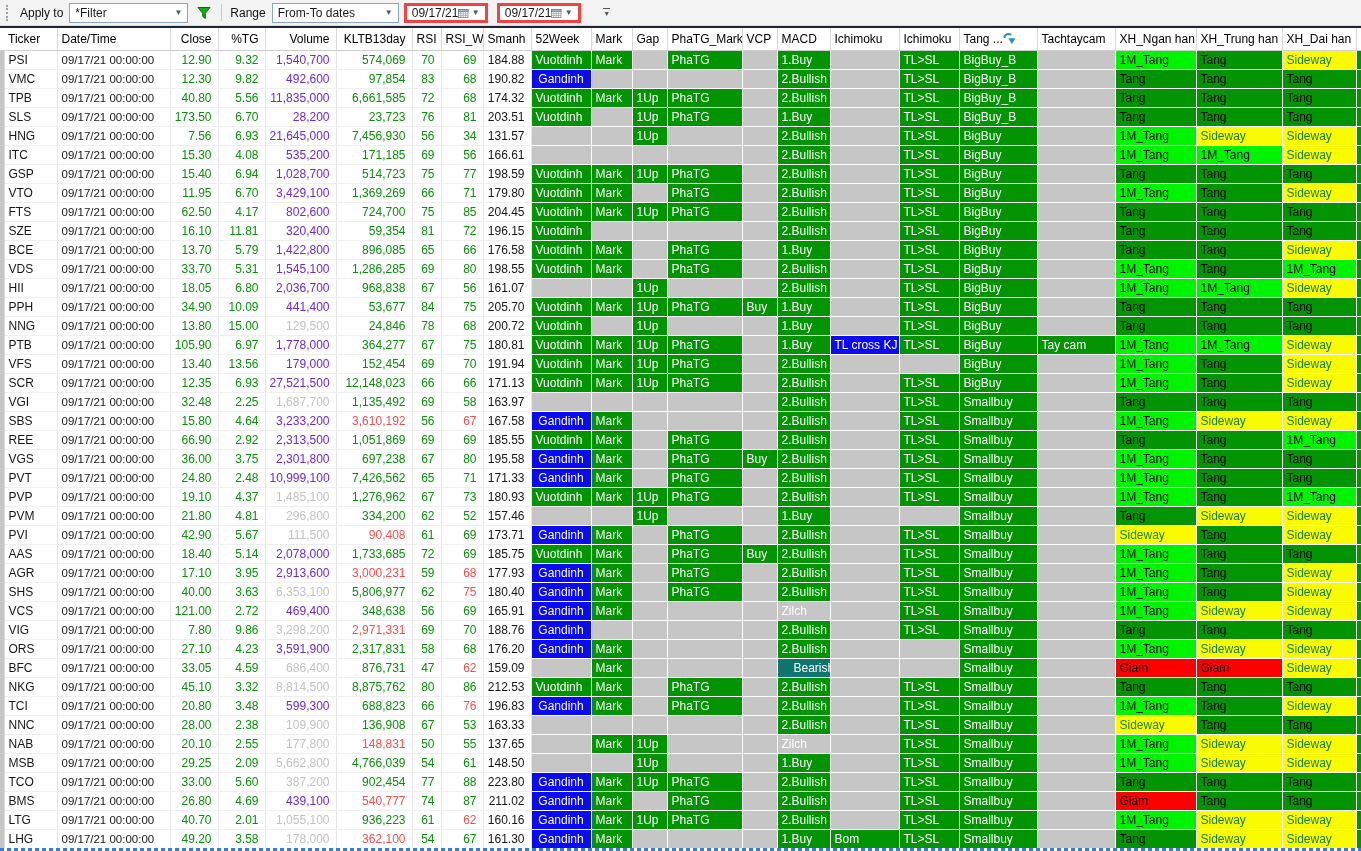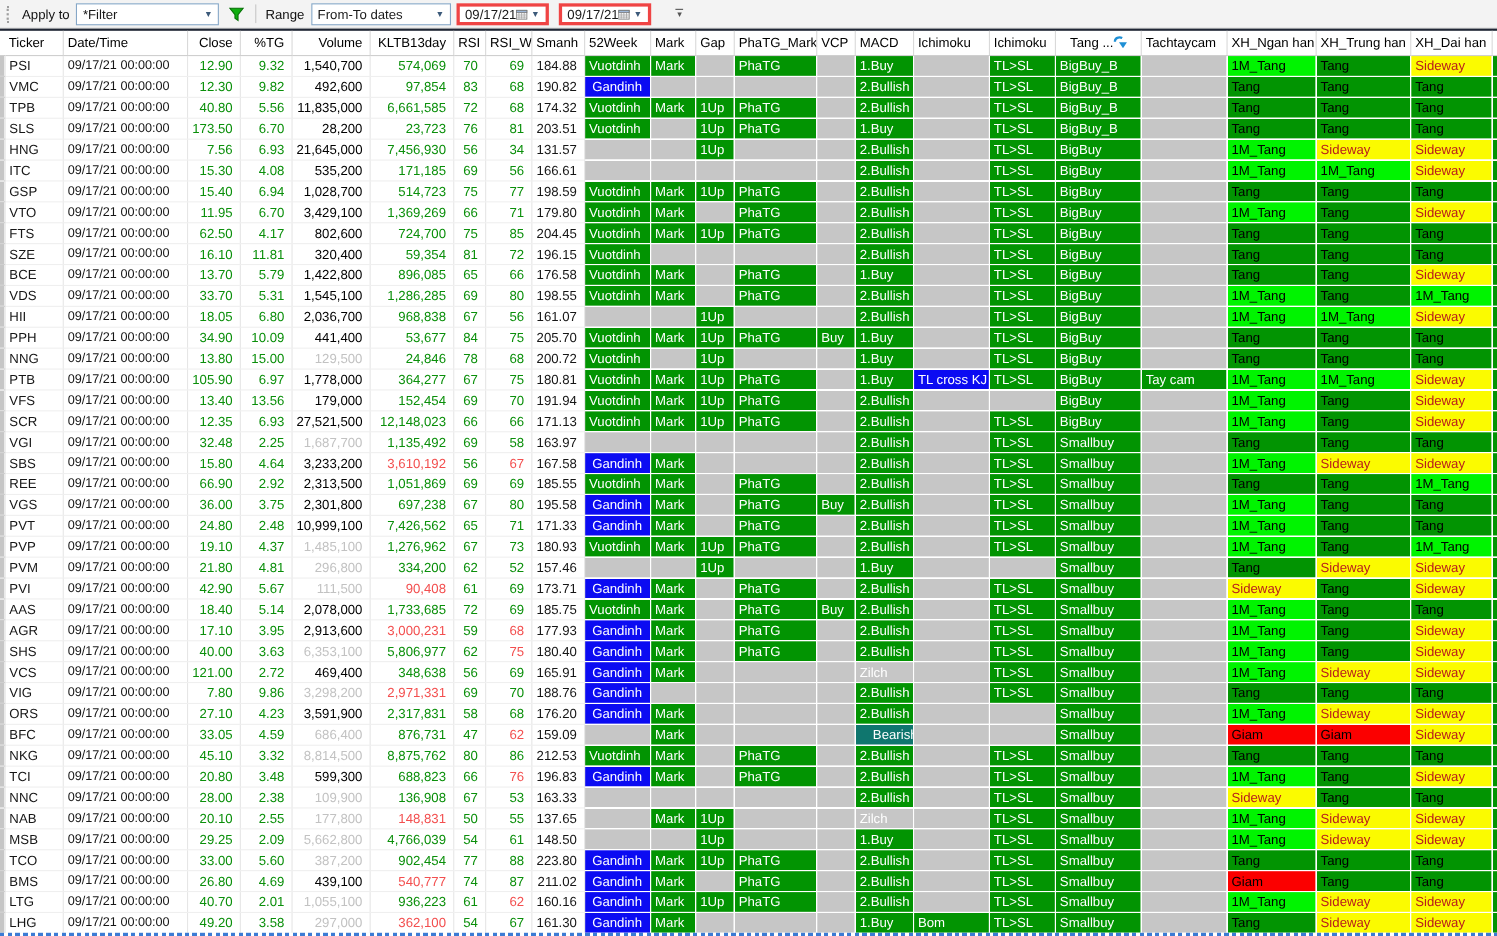--- a/index.html
+++ b/index.html
@@ -5,60 +5,60 @@
   html,body{margin:0;padding:0;background:#fff;}
   body{width:1361px;height:851px;overflow:hidden;font-family:"Liberation Sans","DejaVu Sans",sans-serif;font-size:12px;color:#1a1a1a;position:relative;}
 
   
   .toolbar{height:26px;background:#f3f3f3;border-bottom:1px solid #d9d9d9;display:flex;align-items:center;box-sizing:border-box;padding:0 4px;}
   .grip{width:5px;height:16px;border-left:2px dotted #9e9e9e;margin:0 5px 0 2px;}
   .tb-label{margin:0 6px 0 2px;color:#111;}
   .combo{height:20px;background:#fff;border:1px solid #86a7c7;display:flex;align-items:center;box-sizing:border-box;padding:0 2px 0 5px;cursor:default;}
   .combo .cb-text{flex:1;white-space:nowrap;overflow:hidden;}
   .arrow{font-size:8px;color:#3c5a7a;padding:0 3px;line-height:1;}
-  .combo-filter{width:130px;margin-right:5px;}
+  .combo-filter{width:119px;margin-right:5px;}
   .combo-range{width:127px;margin-right:5px;}
   .datebox{width:84px;height:20px;background:#fff;border:3px solid #ef4444;display:flex;align-items:center;box-sizing:border-box;padding:0 2px 0 5px;margin-right:9px;cursor:default;}
   .datebox .cb-text{flex:1;}
   .tb-sep{width:1px;height:17px;background:#c8c8c8;margin:0 6px;}
   .iconbtn{width:22px;height:20px;display:flex;align-items:center;justify-content:center;cursor:pointer;}
   .overflow-btn{margin-left:10px;width:14px;height:18px;display:flex;flex-direction:column;align-items:center;justify-content:center;cursor:pointer;color:#555;}
   .overflow-btn .bar{width:7px;border-top:1px solid #555;margin-bottom:1px;}
   .overflow-btn .chev{font-size:7px;line-height:1;}
 
   .navy-sep{height:2px;background:#202634;}
 
   
   table{border-collapse:collapse;table-layout:fixed;width:1361px;}
   th,td{box-sizing:border-box;overflow:hidden;white-space:nowrap;padding:0;}
   thead th{height:22px;background:#ffffff;font-weight:normal;color:#000;border-right:1px solid #d9d9d9;border-bottom:1px solid #cfcfcf;text-align:left;padding:0 4px;font-size:12px;}
   thead th.num{text-align:right;padding-right:6px;}
   thead th.hdr-tang{padding-right:2px;}
-  .hdr-flex{display:flex;align-items:center;justify-content:center;}
+  .hdr-flex{display:flex;align-items:center;justify-content:flex-start;}
   tbody td{height:19px;font-size:12px;border-right:1px solid #e6e6e6;border-bottom:1px solid #efefef;padding:0 4px;}
   tbody tr{height:19px;}
   td.num{text-align:right;padding-right:6px;}
   td.sliver-l{background:#c6c6c6;border-right:1px solid #dcdcdc;border-bottom:1px solid #cfcfcf;padding:0;}
   td.sliver-r{background:#029402;border-right:none;border-left:1px solid #fff;border-bottom:1px solid #fff;padding:0;}
   td.dt{font-size:11.5px;color:#161616;}
   .c-green{color:#0a8f0a;}
-  .c-blue{color:#000000;}
+  .c-blue{color:#6d28d9;}
   .c-dim{color:#c2c2c2;}
   .c-red{color:#f34f4f;}
   .c-black{color:#161616;}
   
   td.flag{border-right:1px solid #ffffff;border-bottom:1px solid #ffffff;color:#fff;}
   td.f-empty{background:#c6c6c6;}
   td.f-green{background:#029402;color:#fff;}
   td.f-blue{background:#0b0bf2;color:#fff;text-align:center;}
   td.f-redbg{background:#0f766e;color:#fff;padding-left:16px;}
   td.f-zilch{background:#c6c6c6;color:#fff;}
   td.x-lime{background:#00f400;color:#000;}
   td.x-dkgreen{background:#029402;color:#000;}
-  td.x-yellow{background:#fbfb00;color:#b91c1c;}
+  td.x-yellow{background:#fbfb00;color:#15803d;}
   td.x-red{background:#fb0000;color:#000;}
 
   .bottom-strip{position:absolute;left:0;bottom:0;width:1361px;height:3px;
     background:repeating-linear-gradient(90deg,#3b7bd4 0 4px,#ffffff 4px 7px);}
 </style>
 </head>
 <body>
 
 <div class="toolbar">
   <div class="grip"></div>
@@ -1245,21 +1245,21 @@
         <td class="flag x-yellow">Sideway</td>
         <td class="flag x-yellow">Sideway</td>
         <td class="sliver-r"></td>
       </tr>
       <tr>
         <td class="sliver-l"></td>
         <td class="c-black">LHG</td>
         <td class="dt">09/17/21 00:00:00</td>
         <td class="num c-green">49.20</td>
         <td class="num c-green">3.58</td>
-        <td class="num c-dim">297,000</td>
+        <td class="num c-dim">178,000</td>
         <td class="num c-red">362,100</td>
         <td class="num c-green">54</td>
         <td class="num c-green">67</td>
         <td class="num c-black">161.30</td>
         <td class="flag f-blue">Gandinh</td>
         <td class="flag f-green">Mark</td>
         <td class="flag f-empty"></td>
         <td class="flag f-empty"></td>
         <td class="flag f-empty"></td>
         <td class="flag f-green">1.Buy</td>

